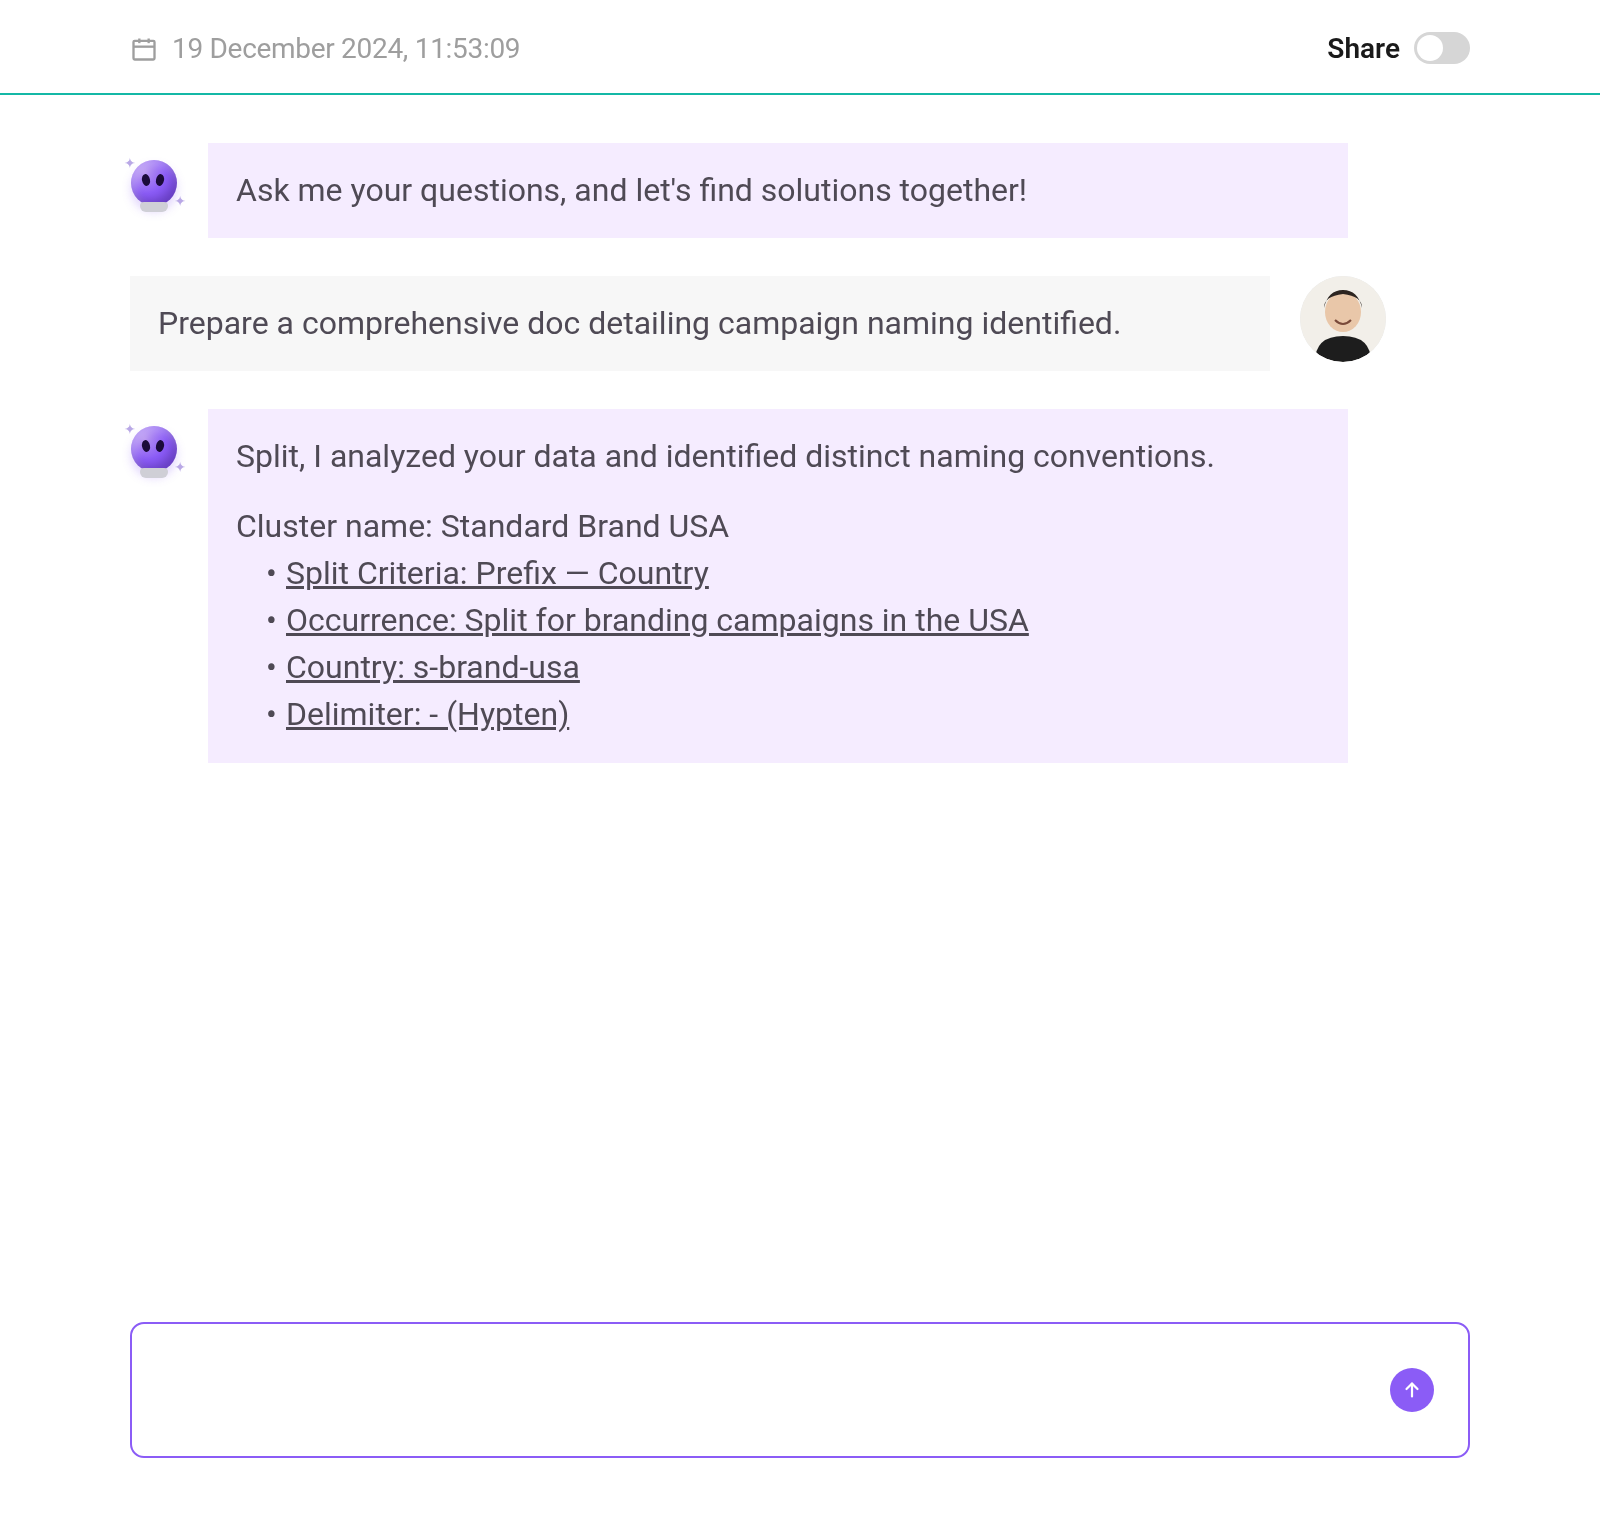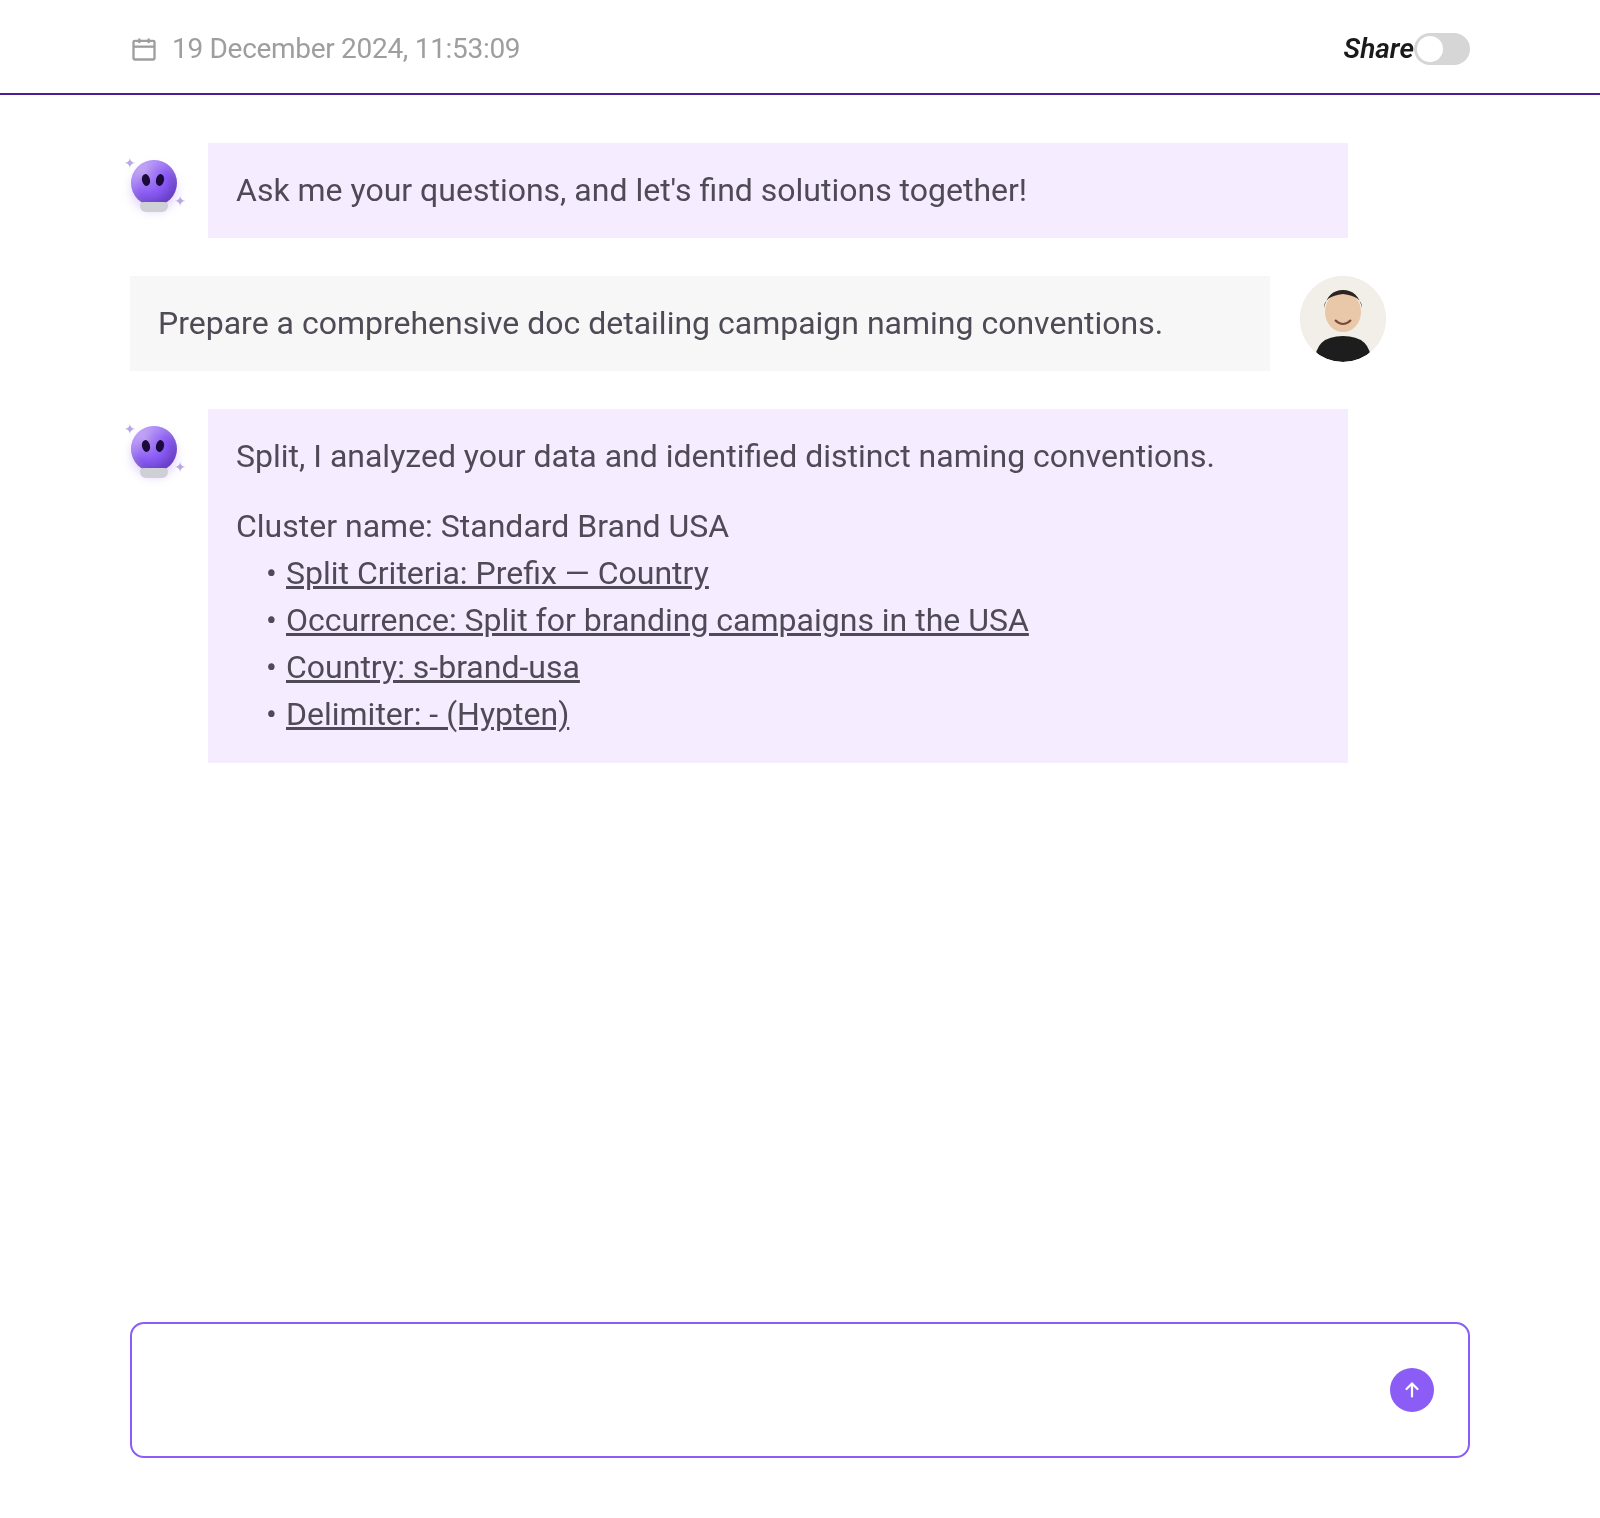--- a/index.html
+++ b/index.html
@@ -17,44 +17,43 @@
     background: #ffffff;
   }
 
   
   .header {
     width: 100%;
     padding: 32px 130px 28px 130px;
     display: flex;
     align-items: center;
     justify-content: space-between;
-    border-bottom: 2px solid #4c1d95;
+    border-bottom: 2px solid #14b8a6;
   }
   .header-left {
     display: flex;
     align-items: center;
     gap: 14px;
   }
   .calendar-icon {
     width: 28px;
     height: 28px;
     color: #9e9e9e;
     flex-shrink: 0;
   }
   .timestamp {
     font-size: 28px;
     color: #9e9e9e;
     font-weight: 400;
     letter-spacing: -0.3px;
   }
   .header-right {
     display: flex;
-    align-items: flex-end;
-    gap: 0;
-    font-style: italic;
+    align-items: flex-start;
+    gap: 14px;
   }
   .share-label {
     font-size: 28px;
     font-weight: 600;
     color: #1a1a1a;
   }
   .toggle {
     width: 56px;
     height: 32px;
     border-radius: 16px;
@@ -260,21 +259,21 @@
         <span class="sparkle s1">✦</span>
         <div class="assistant-orb">
           <div class="orb-base"></div>
         </div>
         <span class="sparkle s2">✦</span>
       </div>
       <div class="bubble assistant">Ask me your questions, and let's find solutions together!</div>
     </div>
 
     <div class="row user">
-      <div class="bubble user">Prepare a comprehensive doc detailing campaign naming conventions.</div>
+      <div class="bubble user">Prepare a comprehensive doc detailing campaign naming identified.</div>
       <div class="avatar user-avatar">
         <svg viewBox="0 0 86 86">
           <defs>
             <clipPath id="uc">
                 <circle cx="43" cy="43" r="43"></circle>
               </clipPath>
           </defs>
           <g clip-path="url(#uc)">
             <rect width="86" height="86" fill="#f2efe9"></rect>
             <ellipse cx="43" cy="36" rx="18" ry="20" fill="#e9c7a9"></ellipse>

